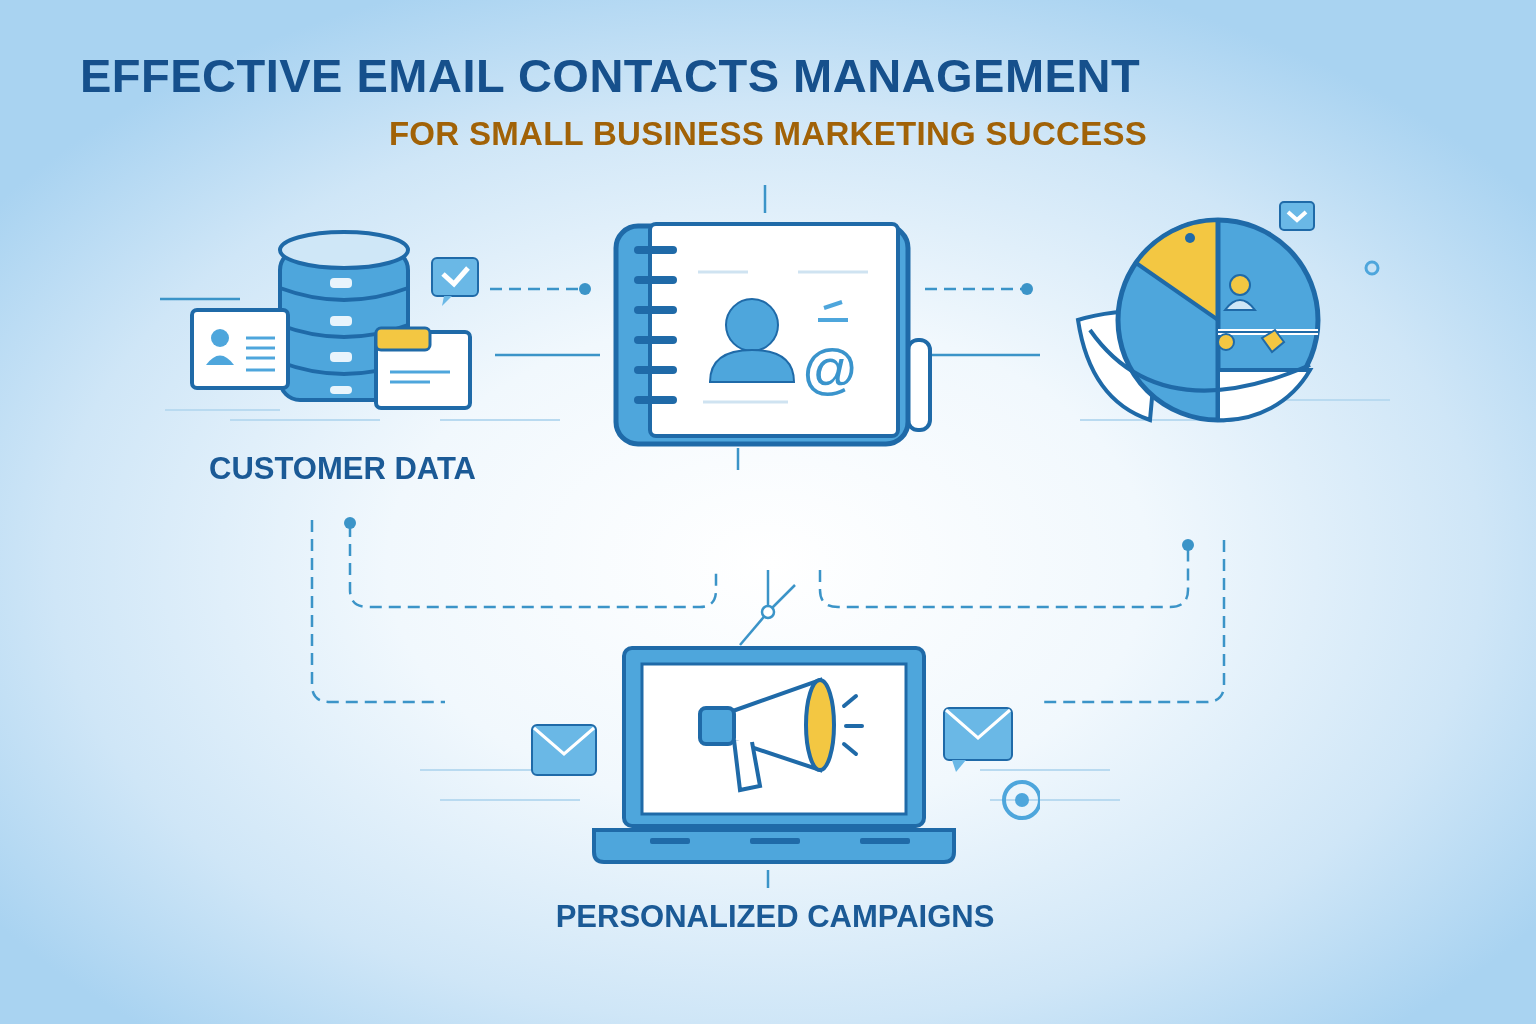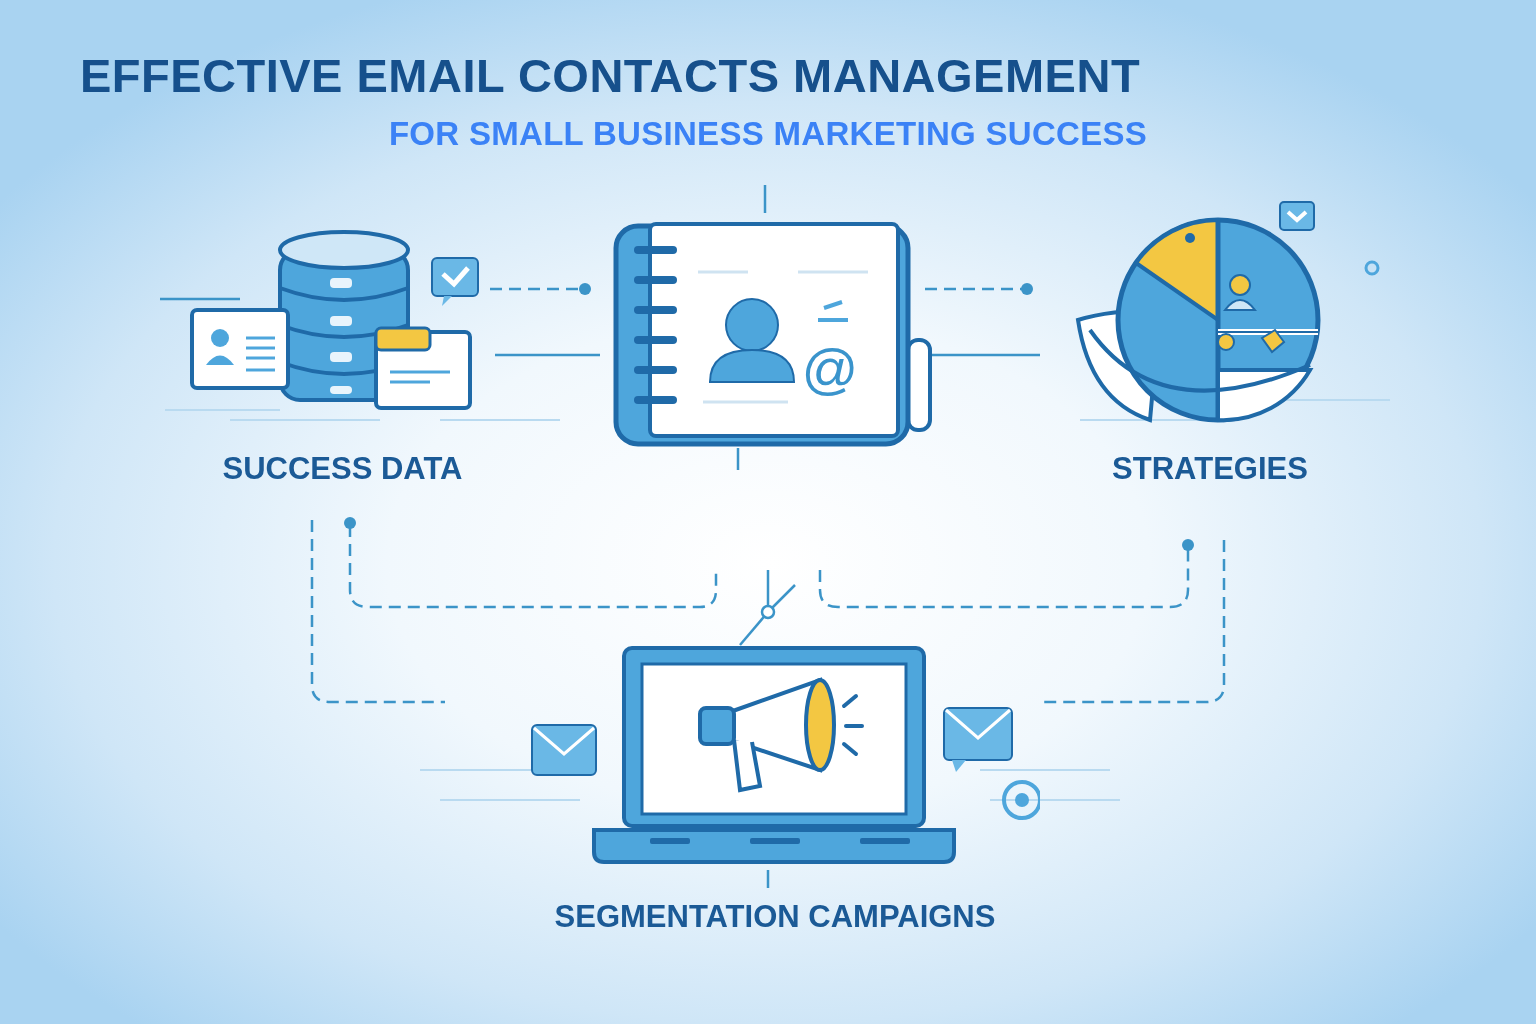--- a/index.html
+++ b/index.html
@@ -2,21 +2,21 @@
 <html><head>
 <meta charset="utf-8">
 <style>
   html,body{margin:0;padding:0;}
   body{width:1536px;height:1024px;overflow:hidden;position:relative;
     font-family:"Liberation Sans","DejaVu Sans",sans-serif;
     background:radial-gradient(ellipse 62% 60% at 50% 55%, #ffffff 0%, #f1f8fd 40%, #cfe6f7 75%, #a9d3f1 100%);}
   .title{position:absolute;left:0;width:1220px;top:48px;text-align:center;font-weight:700;
     font-size:47px;letter-spacing:0.5px;color:#16508c;}
   .subtitle{position:absolute;left:0;width:1536px;top:115px;text-align:center;font-weight:700;
-    font-size:33px;color:#3b82f6;letter-spacing:0.3px;}
+    font-size:33px;color:#a16207;letter-spacing:0.3px;}
   .label{position:absolute;font-weight:700;color:#1b5a96;text-align:center;line-height:1.25;}
   svg.lines{position:absolute;left:0;top:0;}
   .icon{position:absolute;}
 </style>
 </head>
 <body>
 
 <div class="title">EFFECTIVE EMAIL CONTACTS MANAGEMENT</div>
 <div class="subtitle">FOR SMALL BUSINESS MARKETING SUCCESS</div>
 
@@ -97,21 +97,21 @@
   <rect x="196" y="108" width="54" height="22" rx="5" fill="#f3c742" stroke="#1f6aa8" stroke-width="3"></rect>
   <g stroke="#4ea6dc" stroke-width="3">
       <line x1="210" y1="152" x2="270" y2="152"></line>
       <line x1="210" y1="162" x2="250" y2="162"></line>
     </g>
 
   <rect x="252" y="38" width="46" height="38" rx="5" fill="#6ab8e6" stroke="#1f6aa8" stroke-width="2"></rect>
   <path d="M262 86 L264 76 L272 76 Z" fill="#6ab8e6"></path>
   <path d="M263 54 L274 64 L288 48" stroke="#fff" stroke-width="5" fill="none"></path>
 </svg>
-<div class="label" style="left:170px;top:450px;width:345px;font-size:31px;">SUCCESS DATA</div>
+<div class="label" style="left:170px;top:450px;width:345px;font-size:31px;">CUSTOMER DATA</div>
 
 <svg class="icon" style="left:608px;top:210px" width="325" height="240" viewBox="0 0 325 240">
   <rect x="300" y="130" width="22" height="90" rx="10" fill="#fff" stroke="#1f6aa8" stroke-width="4"></rect>
   <rect x="8" y="16" width="292" height="218" rx="22" fill="#4ea6dc" stroke="#1f6aa8" stroke-width="5"></rect>
   <path d="M120 16 L260 16 L275 40 L140 40 Z" fill="#4ea6dc" stroke="#1f6aa8" stroke-width="4"></path>
   <rect x="42" y="14" width="248" height="212" rx="6" fill="#fff" stroke="#1f6aa8" stroke-width="4"></rect>
   <g stroke="#1f6aa8" stroke-width="8" stroke-linecap="round" fill="none">
     <line x1="30" y1="40" x2="65" y2="40"></line>
       <line x1="30" y1="70" x2="65" y2="70"></line>
       <line x1="30" y1="100" x2="65" y2="100"></line>
@@ -149,21 +149,20 @@
   <line x1="148" y1="132" x2="248" y2="132" stroke="#1f6aa8" stroke-width="2"></line>
   <path d="M148 220 A100 100 0 0 0 240 170 L148 170 Z" fill="#fff" stroke="#1f6aa8" stroke-width="4"></path>
   <path d="M20 130 Q90 230 240 165" fill="none" stroke="#1f6aa8" stroke-width="4"></path>
   <circle cx="170" cy="85" r="10" fill="#f3c742" stroke="#1f6aa8" stroke-width="2"></circle>
   <path d="M155 110 Q170 90 185 110 Z" fill="#cfe7f7" stroke="#1f6aa8" stroke-width="2"></path>
   <circle cx="156" cy="142" r="8" fill="#f3c742" stroke="#1f6aa8" stroke-width="2"></circle>
   <path d="M192 138 L205 130 L214 142 L202 152 Z" fill="#f3c742" stroke="#1f6aa8" stroke-width="2"></path>
   <circle cx="120" cy="38" r="5" fill="#1f6aa8"></circle>
 </svg>
 <div class="label" style="left:1050px;top:450px;width:320px;font-size:31px;">
-  <div>STRATEGIES</div>
 </div>
 
 <svg class="icon" style="left:520px;top:640px" width="520" height="230" viewBox="0 0 520 230">
 
   <rect x="12" y="85" width="64" height="50" rx="5" fill="#6ab8e6" stroke="#1f6aa8" stroke-width="2"></rect>
   <path d="M14 88 L44 114 L74 88" stroke="#fff" stroke-width="3" fill="none"></path>
 
   <rect x="424" y="68" width="68" height="52" rx="5" fill="#6ab8e6" stroke="#1f6aa8" stroke-width="2"></rect>
   <path d="M426 70 L458 98 L490 70" stroke="#fff" stroke-width="3" fill="none"></path>
   <path d="M432 120 L436 132 L446 120 Z" fill="#6ab8e6"></path>
@@ -182,13 +181,13 @@
   <path d="M210 72 L300 40 L300 130 L210 100 Z" fill="#fff" stroke="#1f6aa8" stroke-width="4"></path>
   <ellipse cx="300" cy="85" rx="14" ry="45" fill="#f3c742" stroke="#1f6aa8" stroke-width="4"></ellipse>
   <rect x="180" y="68" width="34" height="36" rx="6" fill="#4ea6dc" stroke="#1f6aa8" stroke-width="4"></rect>
   <path d="M214 100 L220 150 L240 146 L232 102" fill="#fff" stroke="#1f6aa8" stroke-width="4"></path>
   <g stroke="#1f6aa8" stroke-width="4" stroke-linecap="round">
       <line x1="324" y1="66" x2="336" y2="56"></line>
       <line x1="326" y1="86" x2="342" y2="86"></line>
       <line x1="324" y1="104" x2="336" y2="114"></line>
     </g>
 </svg>
-<div class="label" style="left:470px;top:898px;width:610px;font-size:31px;">SEGMENTATION CAMPAIGNS</div>
+<div class="label" style="left:470px;top:898px;width:610px;font-size:31px;">PERSONALIZED CAMPAIGNS</div>
 
 </body></html>

